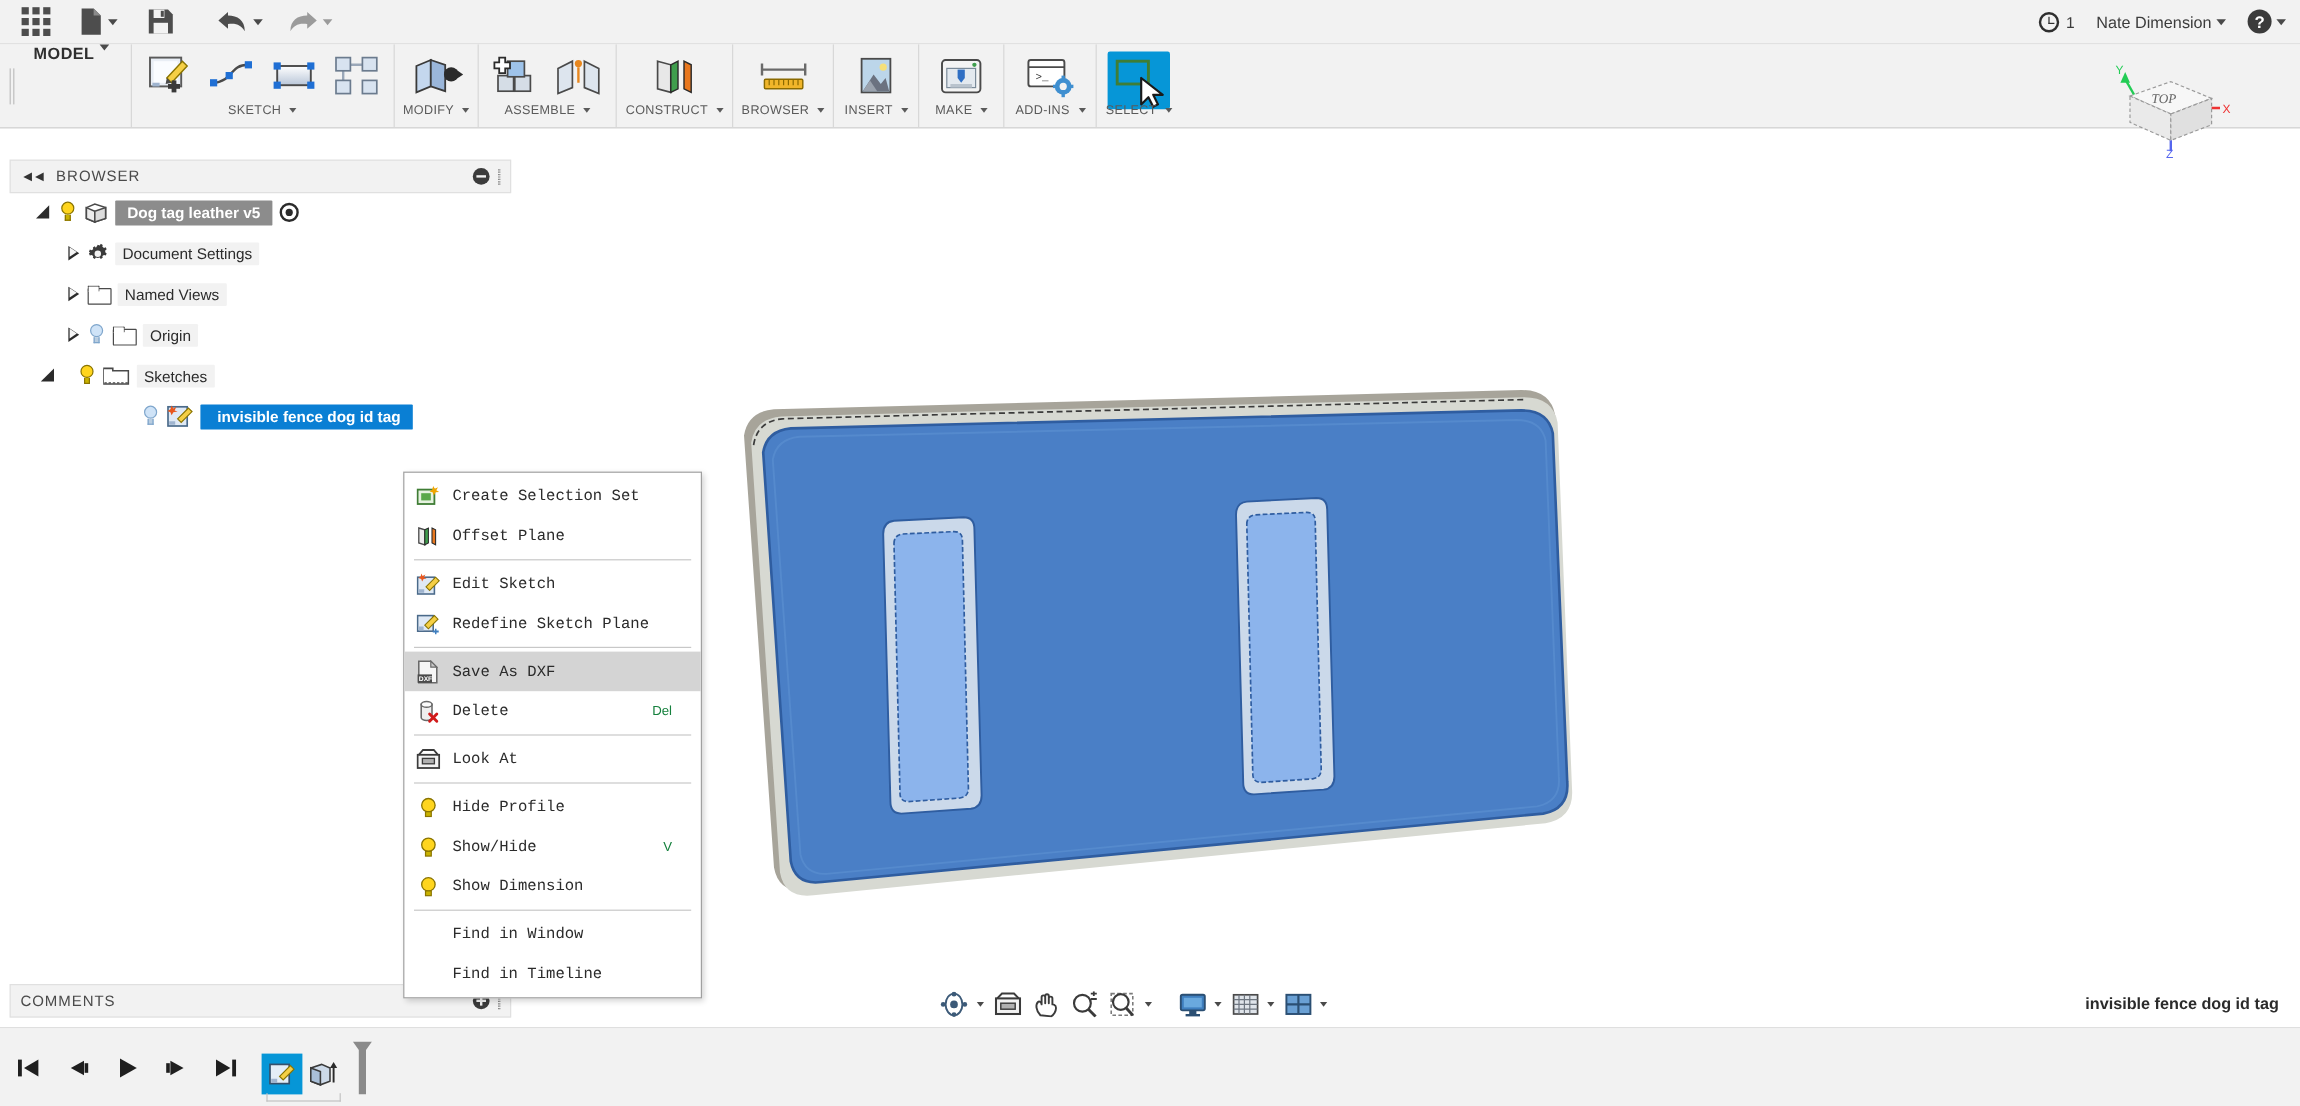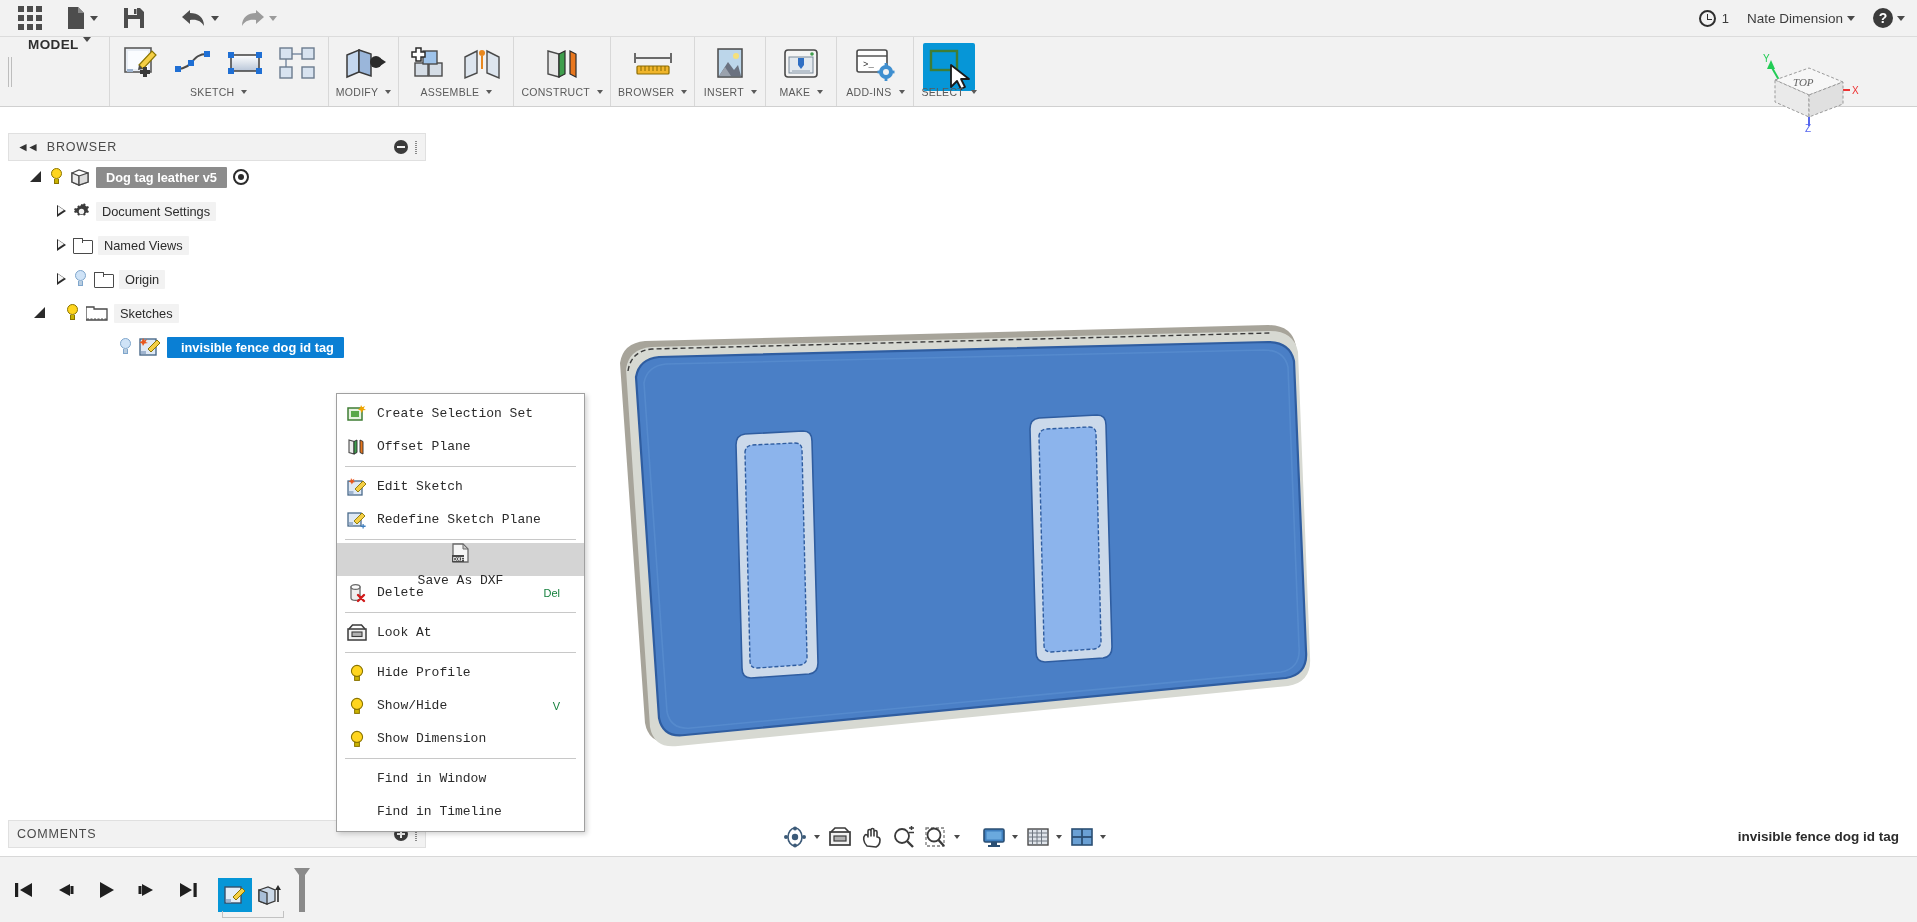--- a/index.html
+++ b/index.html
@@ -145,21 +145,21 @@
   
   .ctxmenu {
     position: absolute; left: 336px; top: 393px; width: 249px;
     background: #ffffff; border: 1px solid #a0a0a0; box-shadow: 2px 2px 5px rgba(0,0,0,.18);
     z-index: 40; padding: 3px 0;
   }
   .ctxitem {
     display: flex; align-items: center; height: 33px; padding: 0 10px;
     font-size: 13px; color: #2b2b2b; cursor: pointer; gap: 10px;
   }
-  .ctxitem.hl { background: #d4d4d4; flex-direction: column; }
+  .ctxitem.hl { background: #d4d4d4; }
   .ctxitem .ci { width: 20px; height: 20px; flex: 0 0 20px; display:flex;align-items:center;justify-content:center; }
   .ctxitem .txt { flex: 1; font-family: Liberation Mono, monospace; }
   .ctxitem .accel { color: #15803d; font-size: 11px; padding-right: 14px; }
   .ctxitem.noicon { padding-left: 40px; }
   .ctxsep { height: 1px; background: #c8c8c8; margin: 3px 8px; }
 
   
   .viewport { position: absolute; left: 430px; top: 133px; width: 1487px; height: 690px; }
 
   

